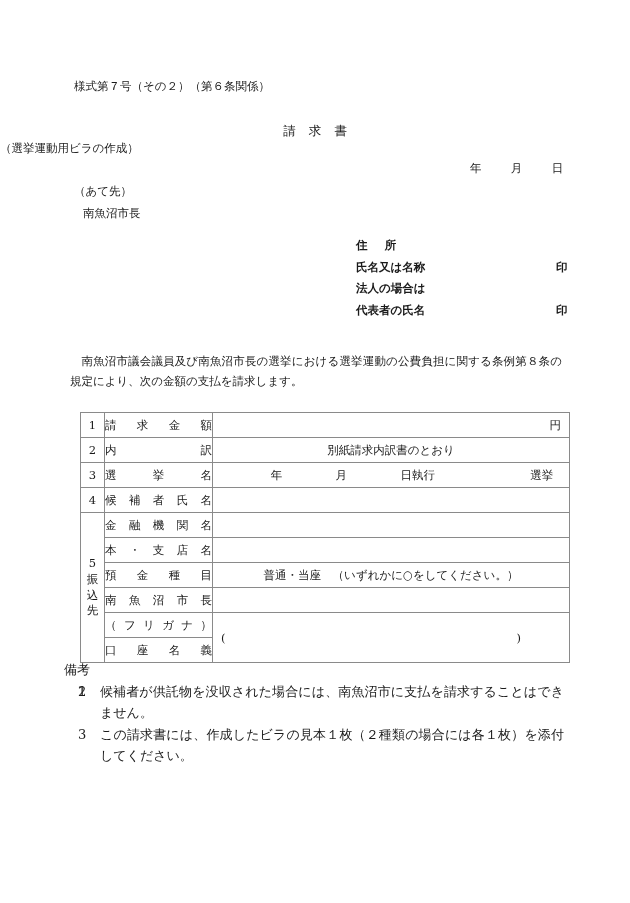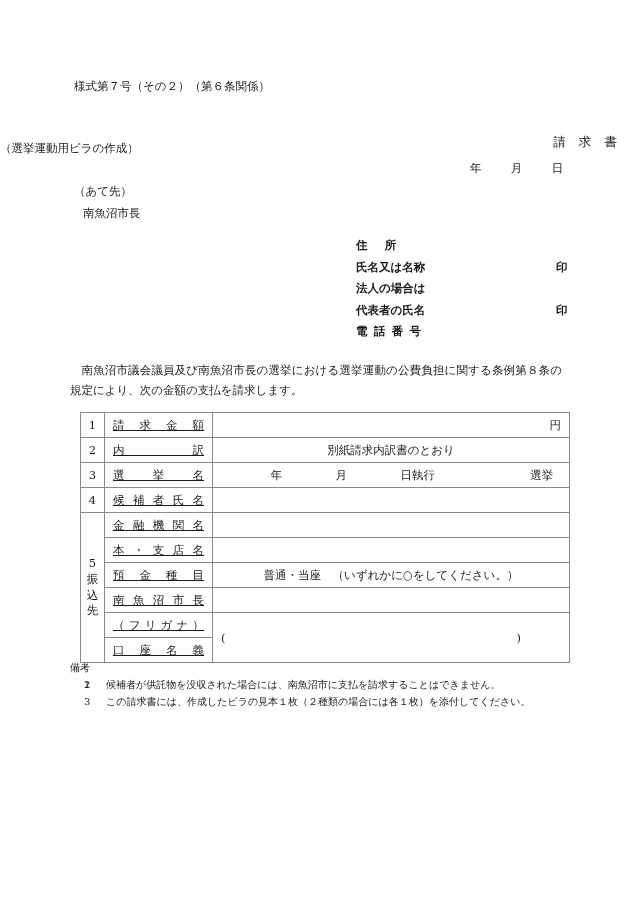--- a/index.html
+++ b/index.html
@@ -28,22 +28,22 @@
   .t13 { font-size: 11.5px; line-height: 1.45; }
   .nowrap { white-space: nowrap; }
 
   
   #form-number {
     left: 74px; top: 62px;
     font-size: 11.5px;
   }
 
   #doc-title {
-    left: 0; right: 0; top: 118px;
-    text-align: right;
+    left: 0; right: 0; top: 107px;
+    text-align: center;
     font-size: 12.5px;
   }
   #doc-title .inner {
     display: inline-block;
     letter-spacing: 1.05em;
     text-indent: 1.05em;
   }
   #doc-subtitle {
     left: 0; right: 0; top: 125px;
     text-align: left;
@@ -75,21 +75,21 @@
   #applicant .lab { display: inline-block; }
   #applicant .seal {
     position: absolute;
     left: 200px; top: 0;
   }
   .lab-jusho   { letter-spacing: 1.5em; }
   .lab-denwa   { letter-spacing: 0.55em; }
 
   
   #body-para {
-    left: 70px; top: 344px;
+    left: 70px; top: 335px;
     width: 492px;
     font-size: 11.5px;
     line-height: 1.75;
     text-align: justify;
   }
   #body-para .ind { text-indent: 1em; display: block; }
 
   
   #claim-table {
     left: 80px; top: 396px;
@@ -103,21 +103,21 @@
     padding: 0 4px;
     height: 24px;
     vertical-align: middle;
     background: #ffffff;
   }
   .col-no    { width: 24px; }
   .col-lab   { width: 108px; }
   .col-val   { width: auto; }
 
   .cell-no   { text-align: center; }
-  .cell-lab  { text-align: justify; text-align-last: justify; padding: 0 8px !important; text-decoration: underline; }
+  .cell-lab  { text-align: justify; text-align-last: justify; padding: 0 0 !important; }
   .cell-val  { }
 
   .val-center { text-align: center; }
   .val-right  { text-align: right; padding-right: 8px !important; }
 
   
   .spine {
     text-align: center;
     vertical-align: middle;
     line-height: 1.38;
@@ -131,23 +131,23 @@
   .elect-line .g2 { display: inline-block; width: 46px; }
   .elect-line .g3 { display: inline-block; width: 88px; }
 
   
   .furi-cell { position: relative; }
   .furi-cell .lp { position: absolute; left: 8px;  top: 50%; transform: translateY(-50%); }
   .furi-cell .rp { position: absolute; right: 48px; top: 50%; transform: translateY(-50%); }
 
   
   #notes {
-    left: 70px; top: 645px;
+    left: 64px; top: 645px;
     width: 500px;
-    font-size: 10px;
+    font-size: 13px;
   }
   #notes .heading { margin: 0 0 2px 0; }
   #notes .note {
     position: relative;
     padding-left: 36px;
     margin-bottom: 1px;
     line-height: 1.62;
     text-align: justify;
   }
   #notes .note .num {
@@ -185,23 +185,20 @@
     <div class="row">
       <span class="lab">氏名又は名称</span>
       <span class="seal">印</span>
     </div>
     <div class="row">
       <span class="lab">法人の場合は</span>
     </div>
     <div class="row">
       <span class="lab">代表者の氏名</span>
       <span class="seal">印</span>
-    </div>
-    <div class="row">
-      <span class="lab lab-denwa">電話番号</span>
     </div>
   </div>
 
   <div class="abs" id="body-para">
     <span class="ind">南魚沼市議会議員及び南魚沼市長の選挙における選挙運動の公費負担に関する条例第８条の規定により、次の金額の支払を請求します。</span>
   </div>
 
   <table class="abs" id="claim-table">
     <colgroup>
       <col class="col-no">

